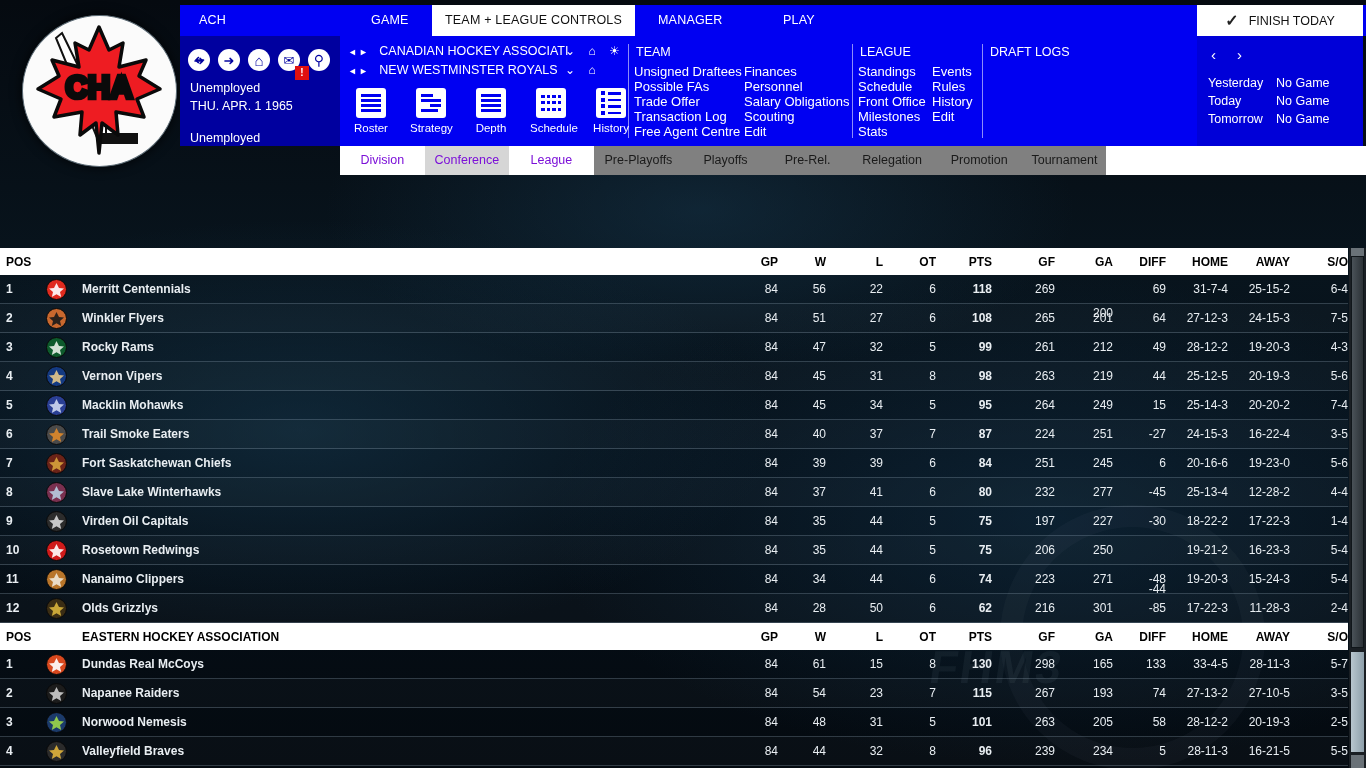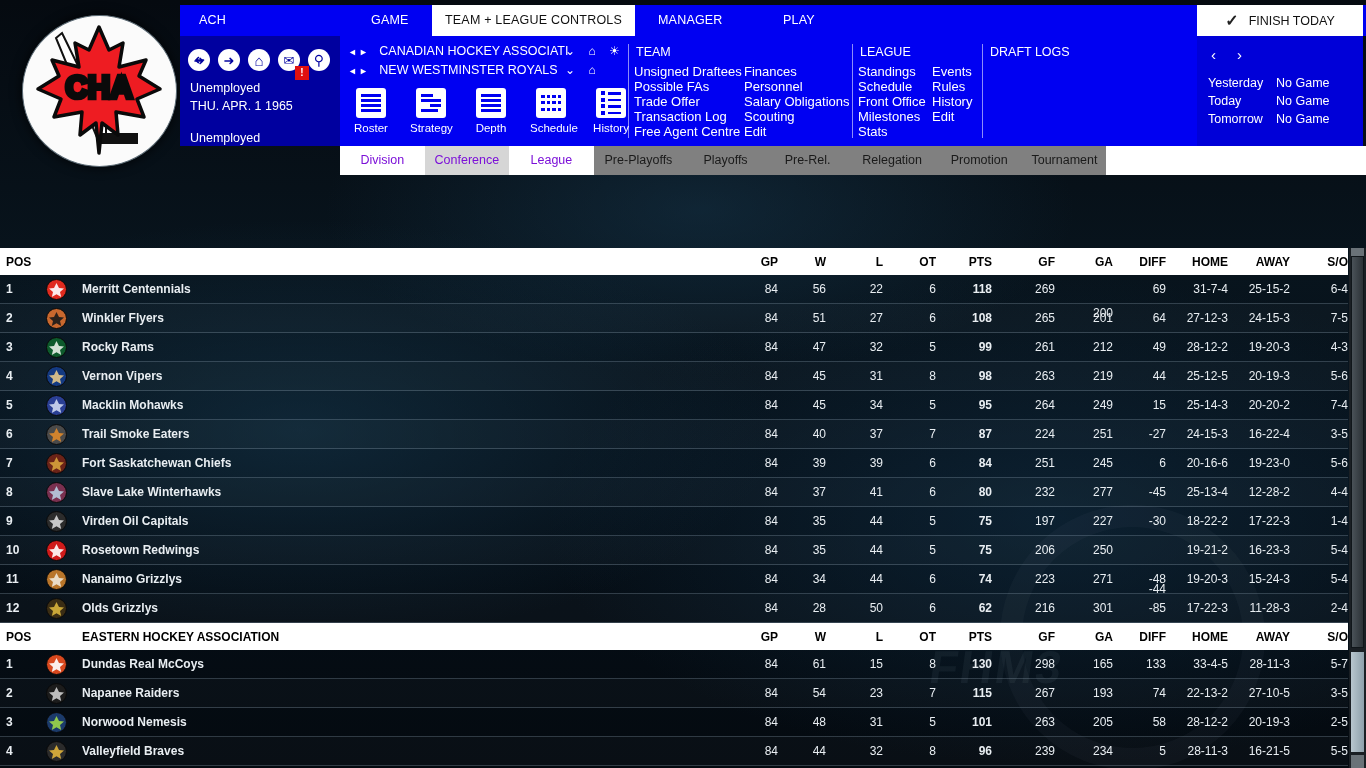--- a/index.html
+++ b/index.html
@@ -565,21 +565,21 @@
         <div class="c r" style="left: 1158px; width: 70px;">19-21-2</div>
         <div class="c r" style="left: 1220px; width: 70px;">16-23-3</div>
         <div class="c r" style="left: 1278px; width: 70px;">5-4</div>
       </div>
       <div class="trow">
         <div class="c pos" style="left: 6px;">11</div>
         <div class="tlogo"><svg width="21" height="21" viewBox="0 0 21 21">
             <circle cx="10.5" cy="10.5" r="10" fill="#b8752a" stroke="#0a0a0a" stroke-width="1"></circle>
             <path d="M10.5 4 L13 9 L18 9.5 L14 13 L15.2 18 L10.5 15.2 L5.8 18 L7 13 L3 9.5 L8 9 Z" fill="#f0e8d8" opacity="0.9"></path>
           </svg></div>
-        <div class="c name" style="left: 82px;">Nanaimo Grizzlys</div>
+        <div class="c name" style="left: 82px;">Nanaimo Clippers</div>
         <div class="c r" style="left: 708px; width: 70px;">84</div>
         <div class="c r" style="left: 756px; width: 70px;">34</div>
         <div class="c r" style="left: 813px; width: 70px;">44</div>
         <div class="c r" style="left: 866px; width: 70px;">6</div>
         <div class="c r pts" style="left: 922px; width: 70px;">74</div>
         <div class="c r" style="left: 985px; width: 70px;">223</div>
         <div class="c r" style="left: 1043px; width: 70px;">271</div>
         <div class="c r" style="left: 1096px; width: 70px;">-48</div>
         <div class="c r" style="left: 1158px; width: 70px;">19-20-3</div>
         <div class="c r" style="left: 1220px; width: 70px;">15-24-3</div>
@@ -646,21 +646,21 @@
           </svg></div>
         <div class="c name" style="left: 82px;">Napanee Raiders</div>
         <div class="c r" style="left: 708px; width: 70px;">84</div>
         <div class="c r" style="left: 756px; width: 70px;">54</div>
         <div class="c r" style="left: 813px; width: 70px;">23</div>
         <div class="c r" style="left: 866px; width: 70px;">7</div>
         <div class="c r pts" style="left: 922px; width: 70px;">115</div>
         <div class="c r" style="left: 985px; width: 70px;">267</div>
         <div class="c r" style="left: 1043px; width: 70px;">193</div>
         <div class="c r" style="left: 1096px; width: 70px;">74</div>
-        <div class="c r" style="left: 1158px; width: 70px;">22-13-2</div>
+        <div class="c r" style="left: 1158px; width: 70px;">27-13-2</div>
         <div class="c r" style="left: 1220px; width: 70px;">27-10-5</div>
         <div class="c r" style="left: 1278px; width: 70px;">3-5</div>
       </div>
       <div class="trow">
         <div class="c pos" style="left: 6px;">3</div>
         <div class="tlogo"><svg width="21" height="21" viewBox="0 0 21 21">
             <circle cx="10.5" cy="10.5" r="10" fill="#1b3a6a" stroke="#0a0a0a" stroke-width="1"></circle>
             <path d="M10.5 4 L13 9 L18 9.5 L14 13 L15.2 18 L10.5 15.2 L5.8 18 L7 13 L3 9.5 L8 9 Z" fill="#9fd84a" opacity="0.9"></path>
           </svg></div>
         <div class="c name" style="left: 82px;">Norwood Nemesis</div>

